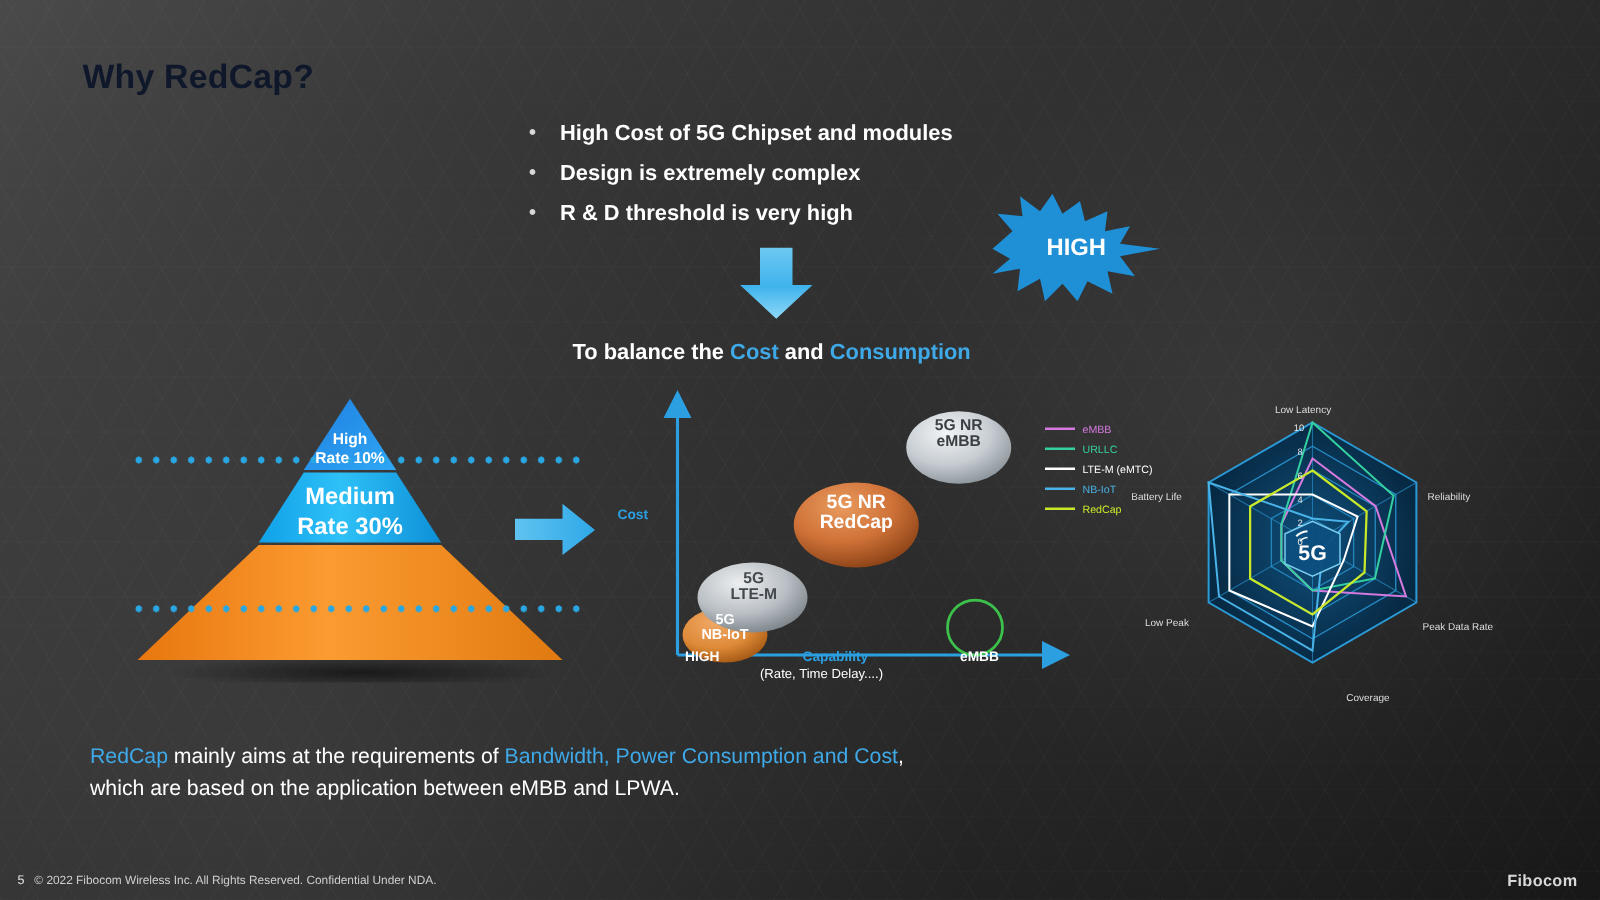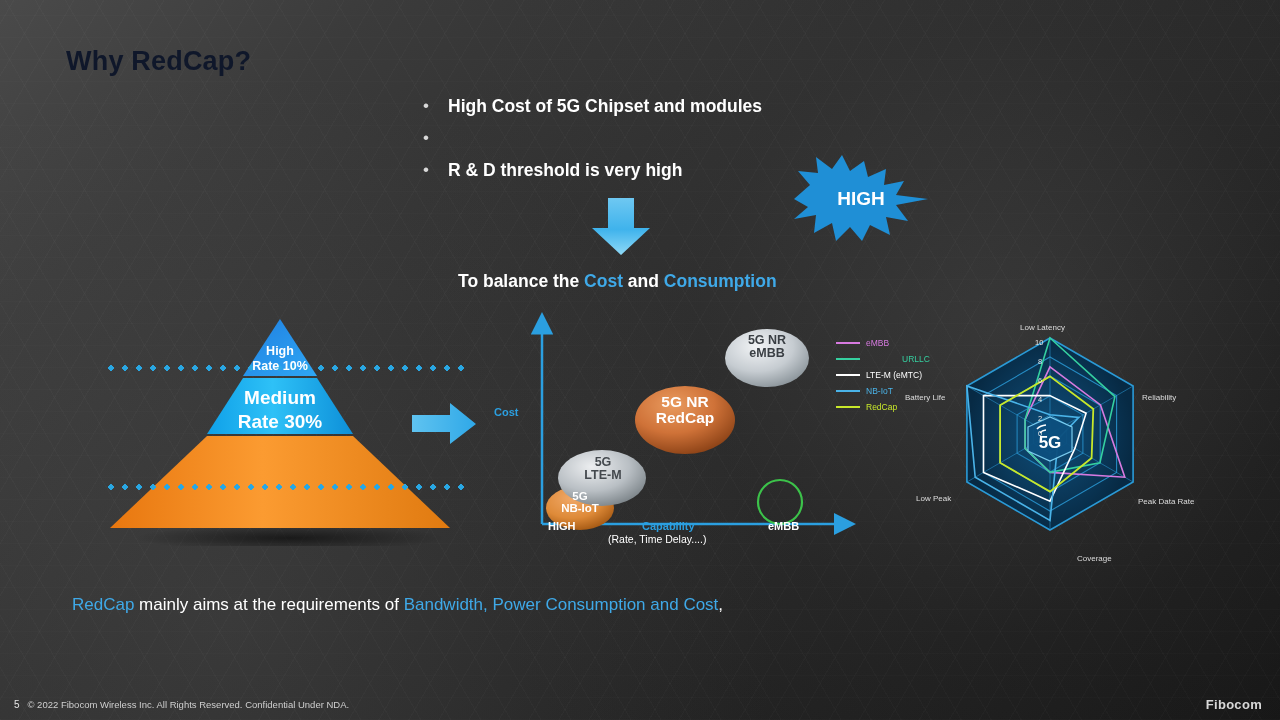--- a/index.html
+++ b/index.html
@@ -89,20 +89,21 @@
 
 <div class="slide-title">Why RedCap?</div>
 
 <div class="bullets">
   <div class="bullet-row">
     <div class="bullet-dot">•</div>
     <div class="bullet-text">High Cost of 5G Chipset and modules</div>
   </div>
   <div class="bullet-row">
     <div class="bullet-dot">•</div>
+    <div class="bullet-text">Design is extremely complex</div>
   </div>
   <div class="bullet-row">
     <div class="bullet-dot">•</div>
     <div class="bullet-text">R &amp; D threshold is very high</div>
   </div>
 </div>
 
 <div class="down-arrow">
   <svg width="66" height="58" viewBox="0 0 66 58">
     <defs>
@@ -261,21 +262,21 @@
   <div class="axis-lbl" style="left:278px; top:208px; color:#ffffff;">eMBB</div>
 </div>
 
 <div class="legend">
   <div class="legend-row">
     <div class="legend-line" style="background:#d77ae0;"></div>
     <div class="legend-txt" style="color:#d77ae0;">eMBB</div>
   </div>
   <div class="legend-row">
     <div class="legend-line" style="background:#35d0a0;"></div>
-    <div class="legend-txt" style="color:#35d0a0;margin-left:36px;">URLLC</div>
+    <div class="legend-txt" style="color:#35d0a0;">URLLC</div>
   </div>
   <div class="legend-row">
     <div class="legend-line" style="background:#ffffff;"></div>
     <div class="legend-txt" style="color:#ffffff;">LTE-M (eMTC)</div>
   </div>
   <div class="legend-row">
     <div class="legend-line" style="background:#4ab3e8;"></div>
     <div class="legend-txt" style="color:#4ab3e8;">NB-IoT</div>
   </div>
   <div class="legend-row">
@@ -339,19 +340,20 @@
   <div class="radar-lbl" style="left:140px; top:1px;">Low Latency</div>
   <div class="radar-lbl" style="left:262px; top:71px;">Reliability</div>
   <div class="radar-lbl" style="left:258px; top:175px;">Peak Data Rate</div>
   <div class="radar-lbl" style="left:159px; top:232px;margin-left:38px;">Coverage</div>
   <div class="radar-lbl" style="left:36px; top:172px;">Low Peak</div>
   <div class="radar-lbl" style="left:25px; top:71px;">Battery Life</div>
 </div>
 
 <div class="footnote">
   <span class="lk">RedCap</span><span> mainly aims at the requirements of </span><span class="lk">Bandwidth, Power Consumption and Cost</span><span>,</span>
+  <div>which are based on the application between eMBB and LPWA.</div>
 </div>
 
 <div class="page-meta">
   <span class="page-num">5</span>
   &nbsp;&nbsp;<span>© 2022 Fibocom Wireless Inc. All Rights Reserved. Confidential Under NDA.</span>
 </div>
 <div class="brand">Fibocom</div>
 
 </body></html>

